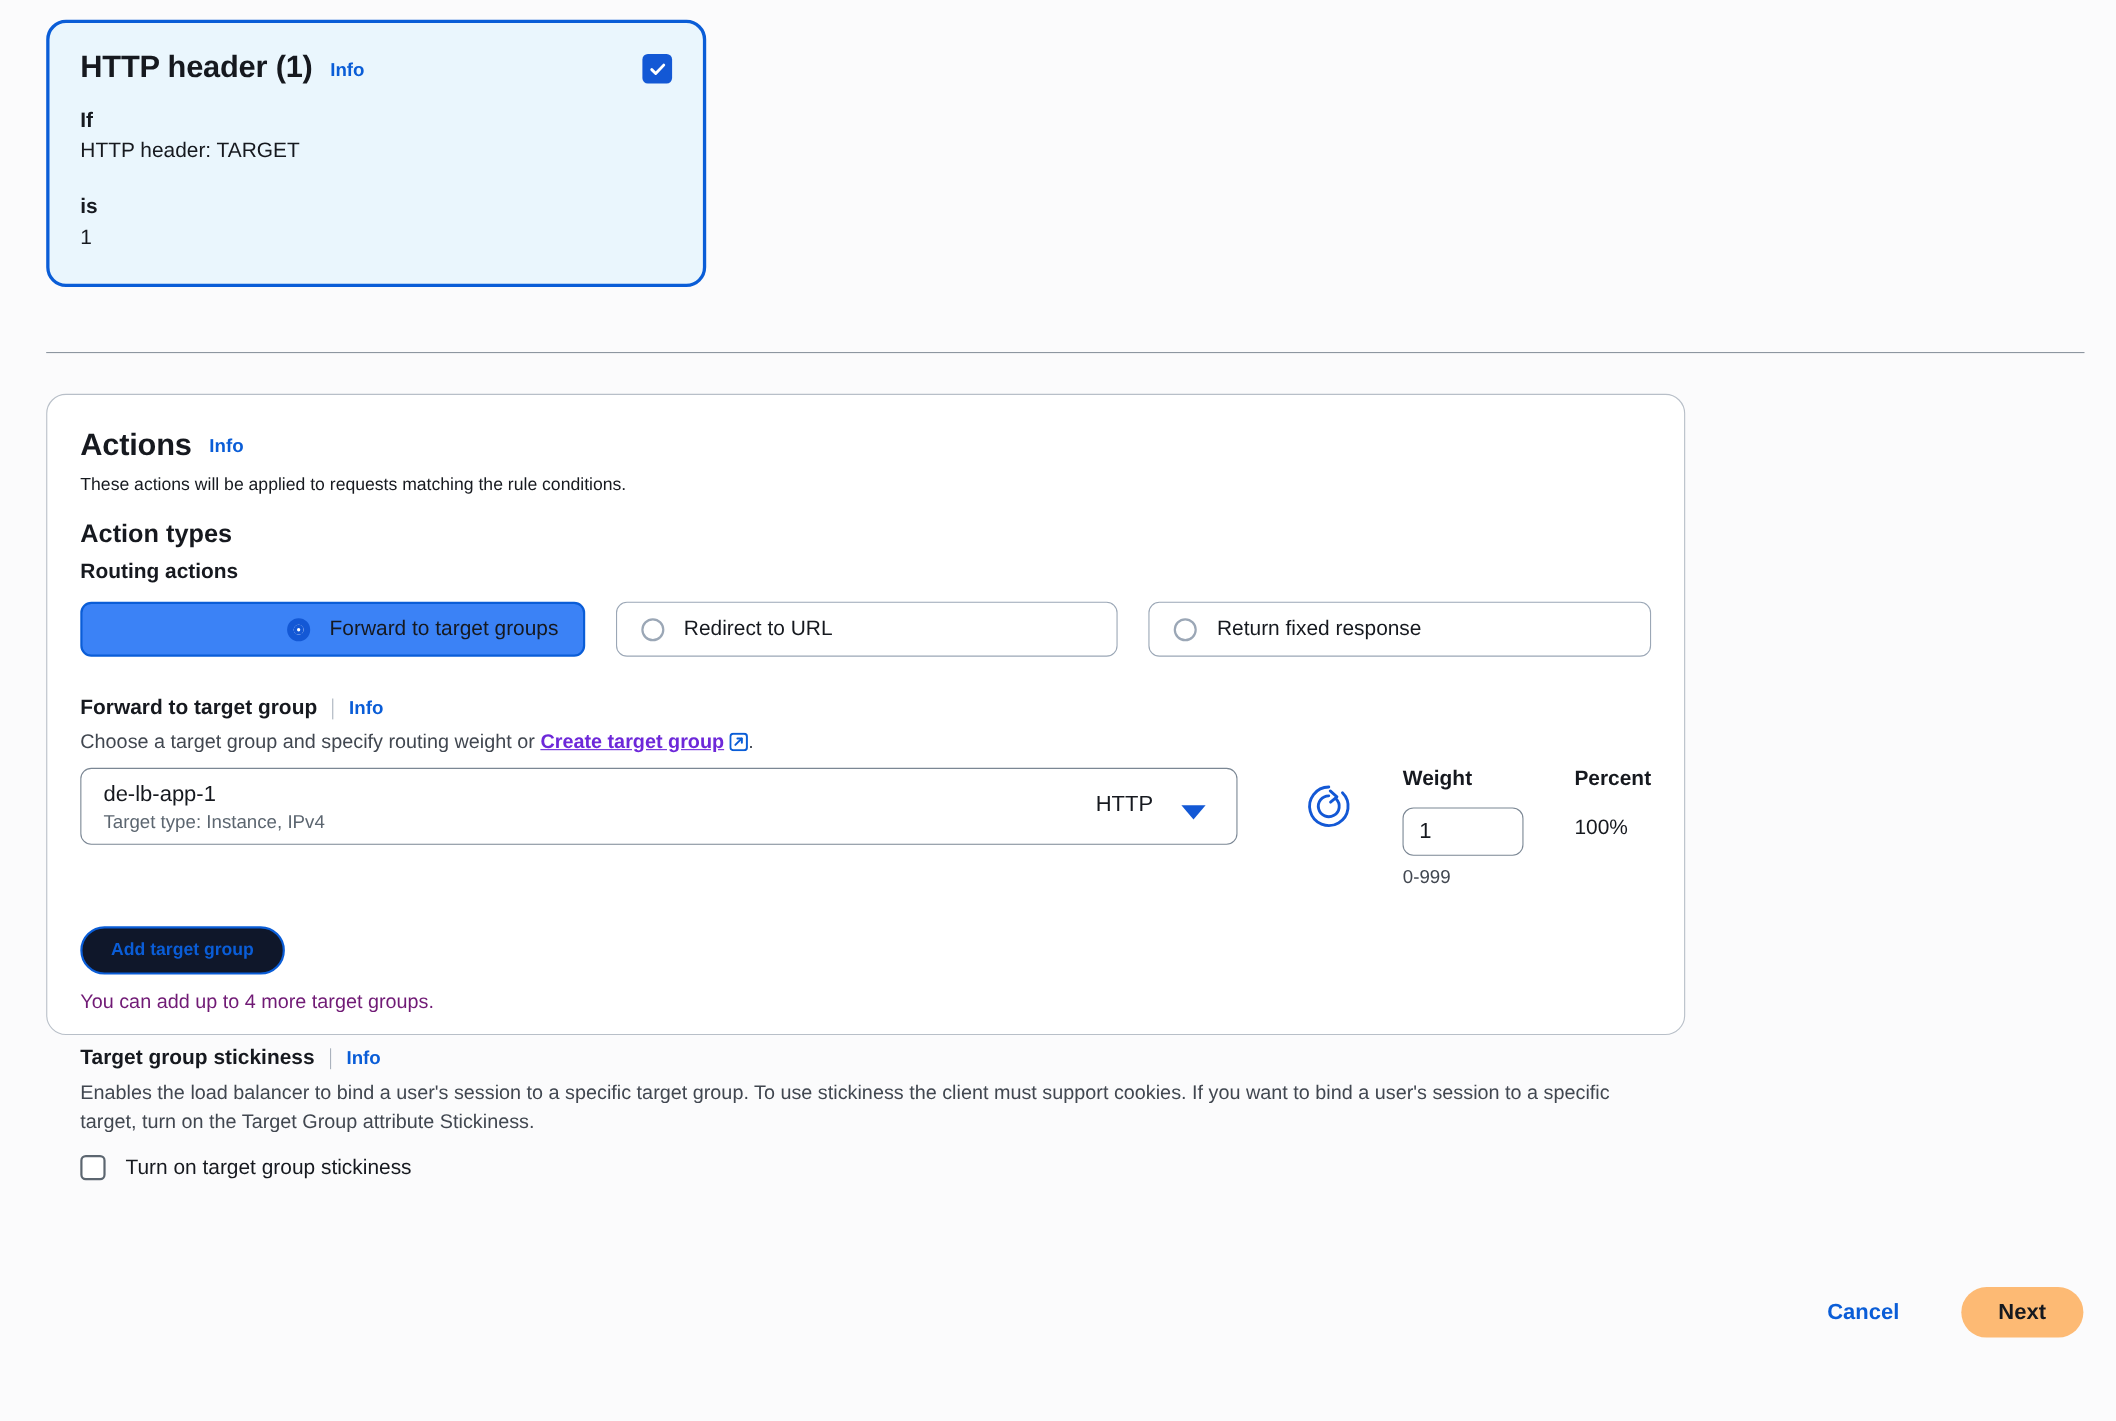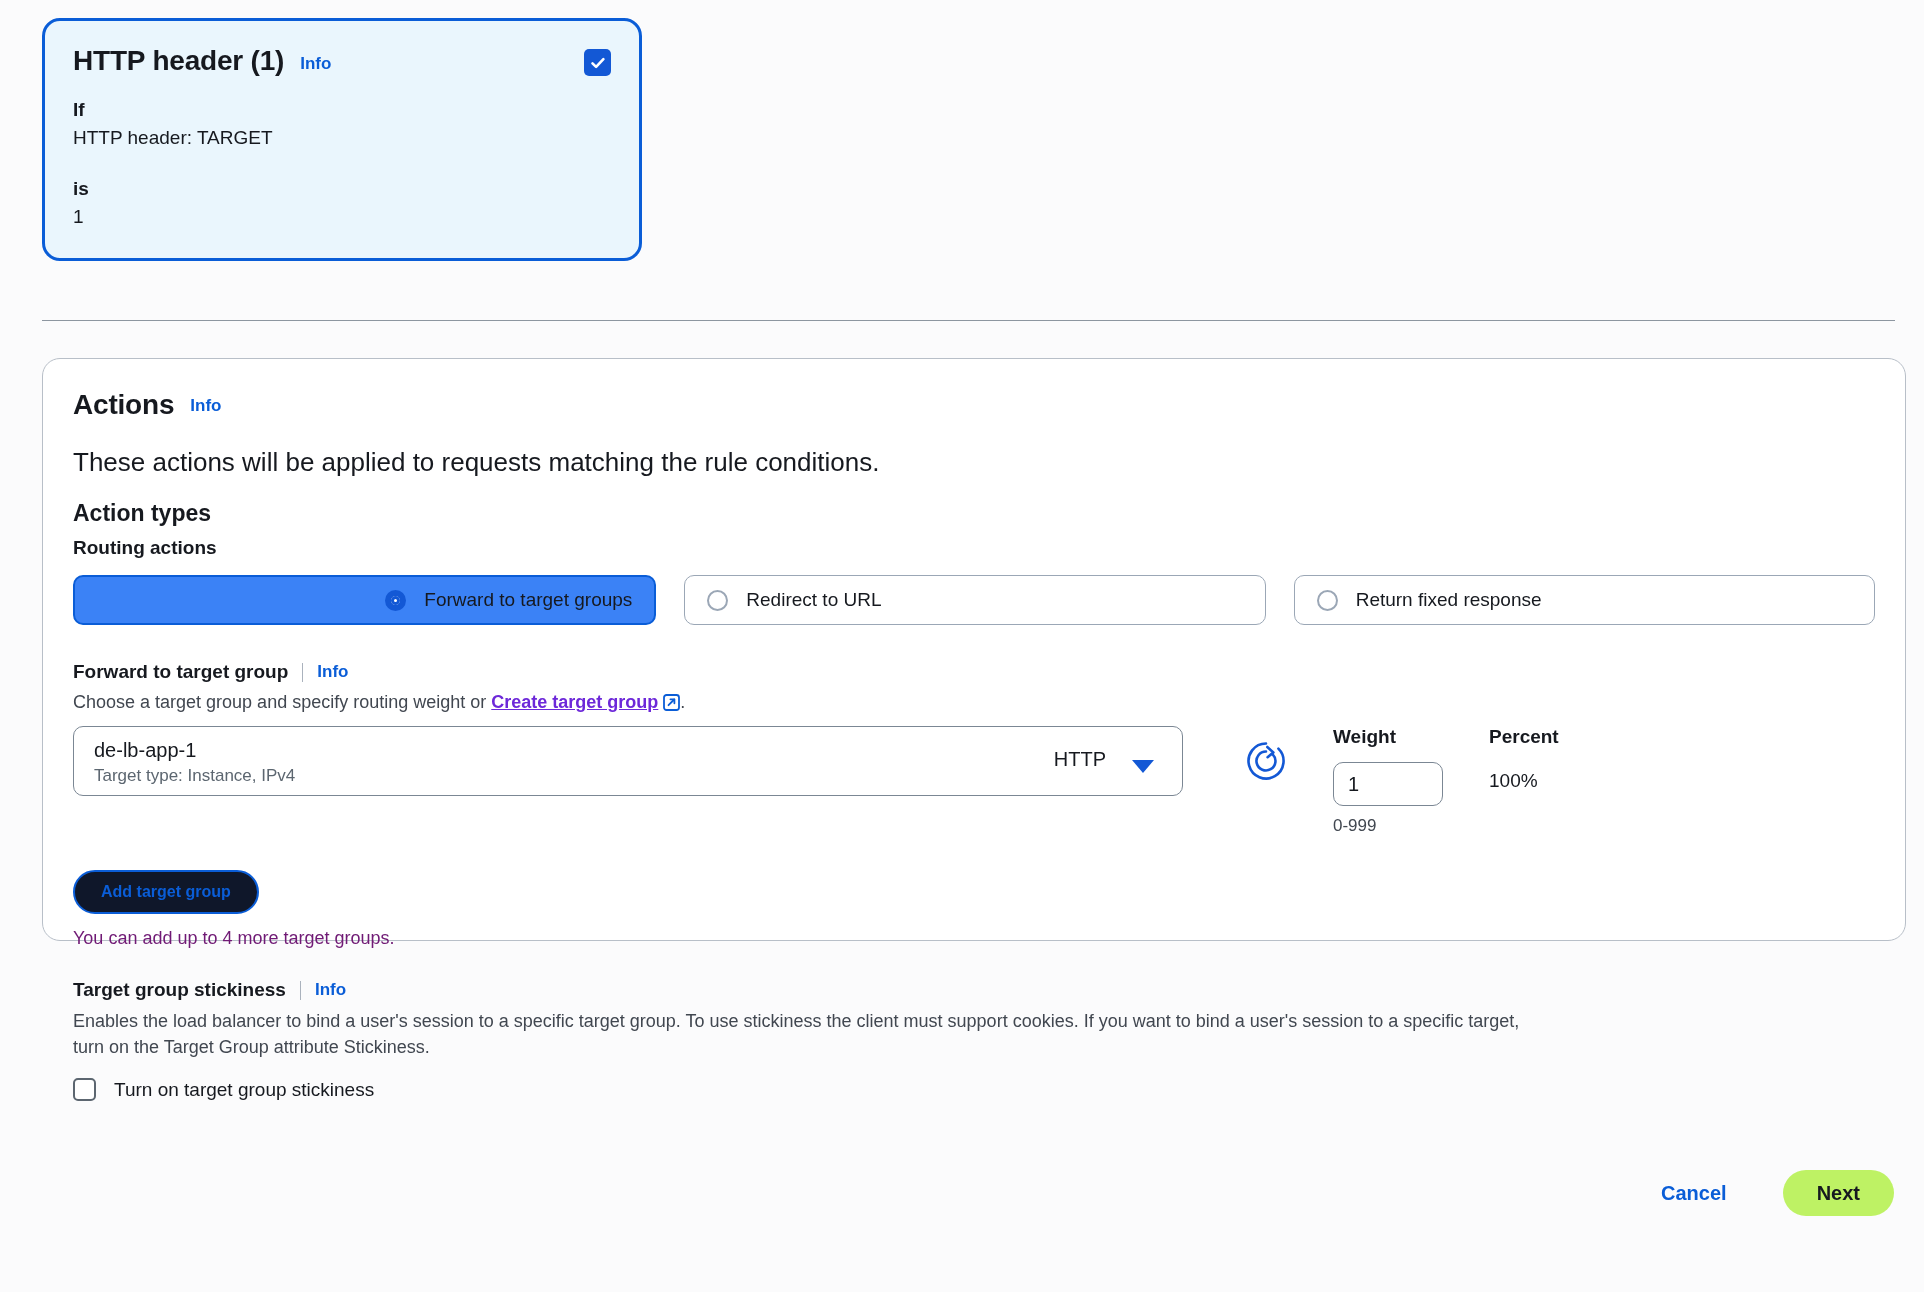--- a/index.html
+++ b/index.html
@@ -44,29 +44,29 @@
 
   
   .divider {
     position: absolute; left: 42px; top: 320px;
     width: 1853px; height: 1px; background: #8d96a0;
   }
 
   
   .panel {
     position: absolute; left: 42px; top: 358px;
-    width: 1864px; height: 583px;
+    width: 1490px; height: 583px;
     background: #ffffff;
     border: 1px solid #b8bfc8;
     border-radius: 18px;
     padding: 30px 30px 0 30px;
   }
   .sec-head { display: flex; align-items: flex-start; }
   .sec-title { font-size: 28px; font-weight: bold; letter-spacing: -0.2px; }
-  .sec-desc { font-size: 26px; color: #16191f; margin-top: 26px; }
+  .sec-desc { font-size: 16px; color: #16191f; margin-top: 11px; }
   .sub-title { font-size: 23px; font-weight: bold; margin-top: 22px; }
   .sub-title2 { font-size: 19px; font-weight: bold; margin-top: 10px; }
 
   
   .radio-row { display: flex; gap: 28px; margin-top: 16px; }
   .radio-tile {
     flex: 1 1 0; height: 50px;
     border: 1px solid #9ba7b6; border-radius: 10px;
     background: #ffffff;
     display: flex; align-items: center; padding: 0 22px;
@@ -159,21 +159,21 @@
     display: flex; align-items: center;
   }
   .cancel-btn {
     color: #0a5dd7; font-size: 20px; font-weight: bold;
     background: none; border: none; cursor: pointer;
     font-family: "Liberation Sans", sans-serif; padding: 0 16px;
   }
   .next-btn {
     margin-left: 40px;
     height: 46px; padding: 0 34px;
-    background: #bef264; border: none; border-radius: 23px;
+    background: #fdba74; border: none; border-radius: 23px;
     color: #16191f; font-size: 20px; font-weight: bold;
     cursor: pointer; font-family: "Liberation Sans", sans-serif;
   }
 </style>
 </head>
 <body>
 
 <div class="page">
 
   <div class="cond-card">

